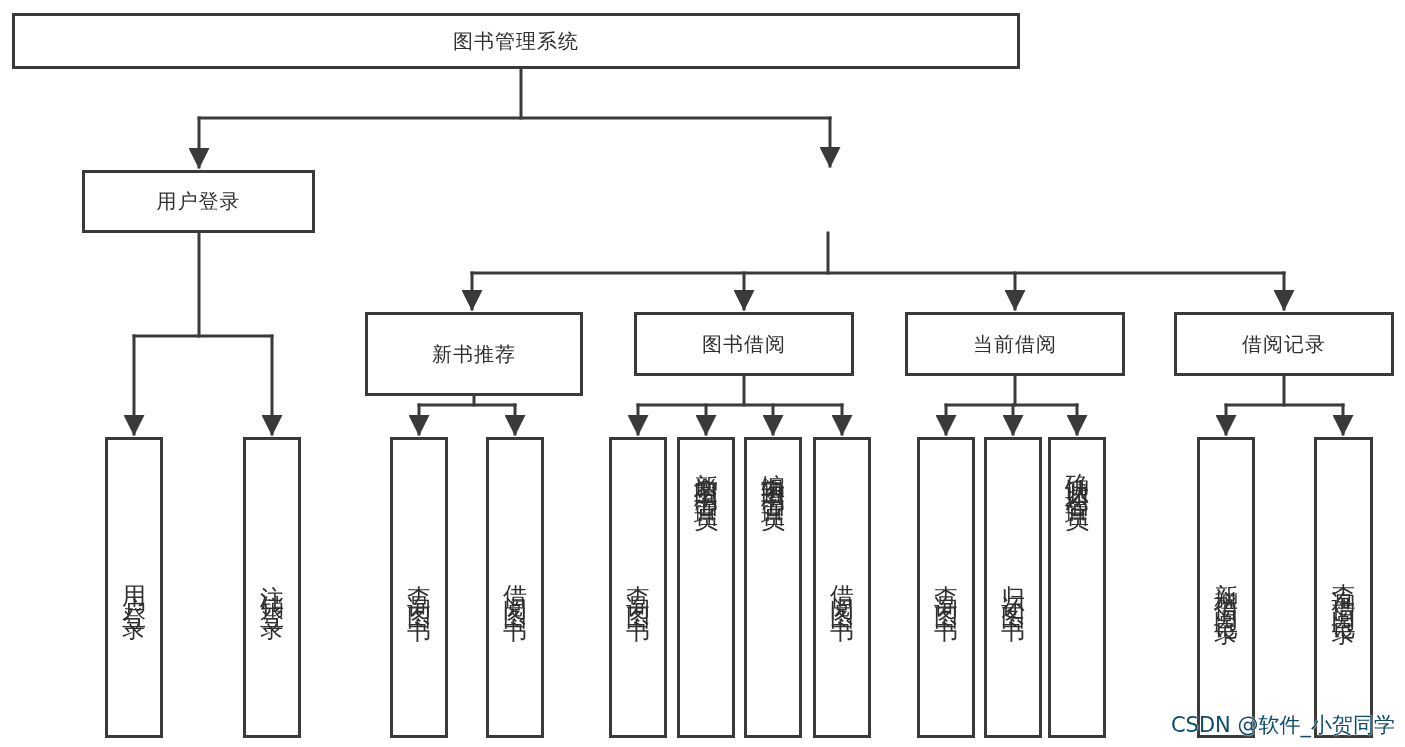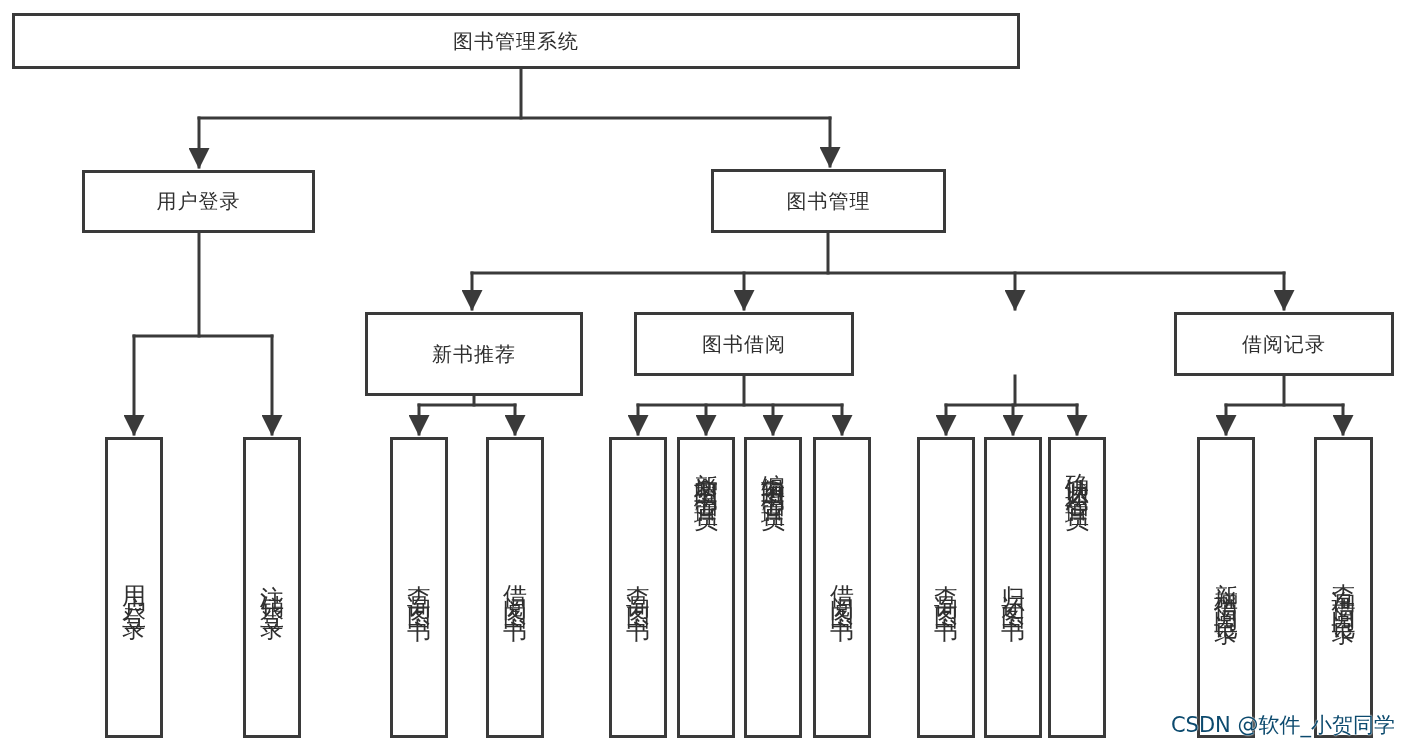--- a/index.html
+++ b/index.html
@@ -102,29 +102,29 @@
     </g>
   </svg>
 
   <div class="node h" style="left:12px;top:13px;width:1008px;height:56px">
     <span>图书管理系统</span>
   </div>
 
   <div class="node h" style="left:82px;top:170px;width:233px;height:63px">
     <span>用户登录</span>
   </div>
-  <div class="node h" style="left:711px;top:169px;width:235px;height:64px">
-    <span>图书管理</span>
-  </div>
 
   <div class="node h" style="left:365px;top:312px;width:218px;height:84px">
     <span>新书推荐</span>
   </div>
   <div class="node h" style="left:634px;top:312px;width:220px;height:64px">
     <span>图书借阅</span>
+  </div>
+  <div class="node h" style="left:905px;top:312px;width:220px;height:64px">
+    <span>当前借阅</span>
   </div>
   <div class="node h" style="left:1174px;top:312px;width:220px;height:64px">
     <span>借阅记录</span>
   </div>
 
   <div class="node v ls4" style="left:105px;top:437px;width:58px;height:301px">
     <span>用户登录</span>
   </div>
   <div class="node v ls4" style="left:243px;top:437px;width:58px;height:301px">
     <span>注销登录</span>

